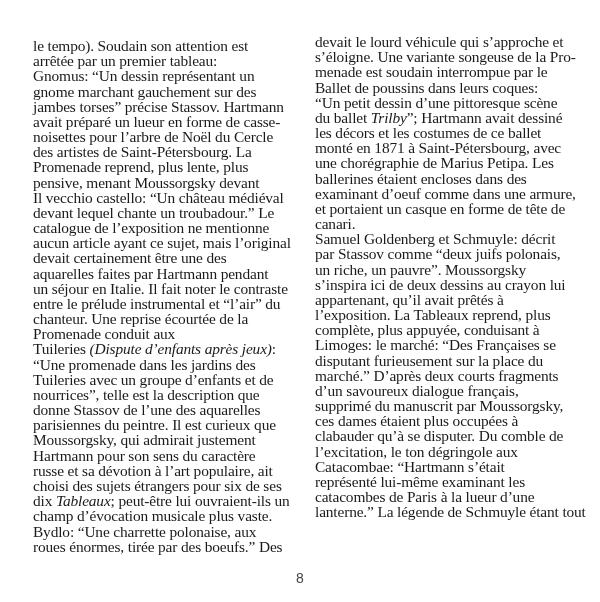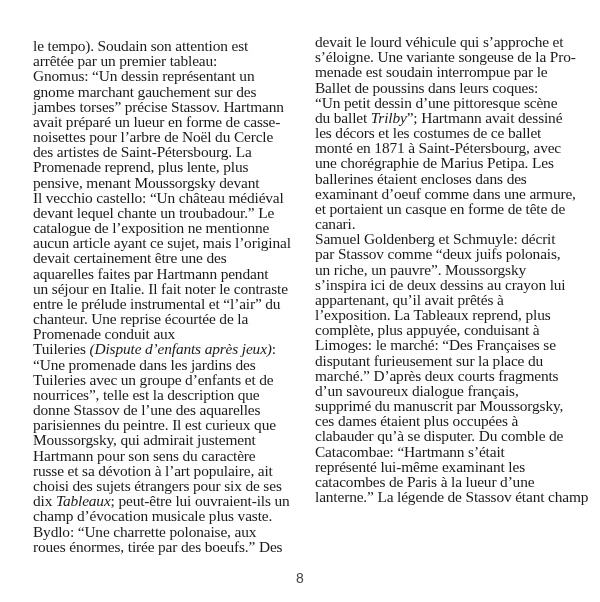--- a/index.html
+++ b/index.html
@@ -102,18 +102,19 @@
     <span class="line"><span>appartenant, qu’il avait prêtés à</span></span>
     <span class="line"><span>l’exposition. La Tableaux reprend, plus</span></span>
     <span class="line"><span>complète, plus appuyée, conduisant à</span></span>
     <span class="line"><span class="seg-b">Limoges: le marché:</span><span> “Des Françaises se</span></span>
     <span class="line"><span>disputant furieusement sur la place du</span></span>
     <span class="line"><span>marché.” D’après deux courts fragments</span></span>
     <span class="line"><span>d’un savoureux dialogue français,</span></span>
     <span class="line"><span>supprimé du manuscrit par Moussorgsky,</span></span>
     <span class="line"><span>ces dames étaient plus occupées à</span></span>
     <span class="line"><span>clabauder qu’à se disputer. Du comble de</span></span>
+    <span class="line"><span>l’excitation, le ton dégringole aux</span></span>
     <span class="line"><span class="seg-b">Catacombae:</span><span> “Hartmann s’était</span></span>
     <span class="line"><span>représenté lui-même examinant les</span></span>
     <span class="line"><span>catacombes de Paris à la lueur d’une</span></span>
-    <span class="line"><span>lanterne.” La légende de Stassov étant champ</span></span>
+    <span class="line"><span>lanterne.” La légende de Schmuyle étant tout</span></span>
   </div>
 <div id="page-number">8</div>
 
 </body></html>

